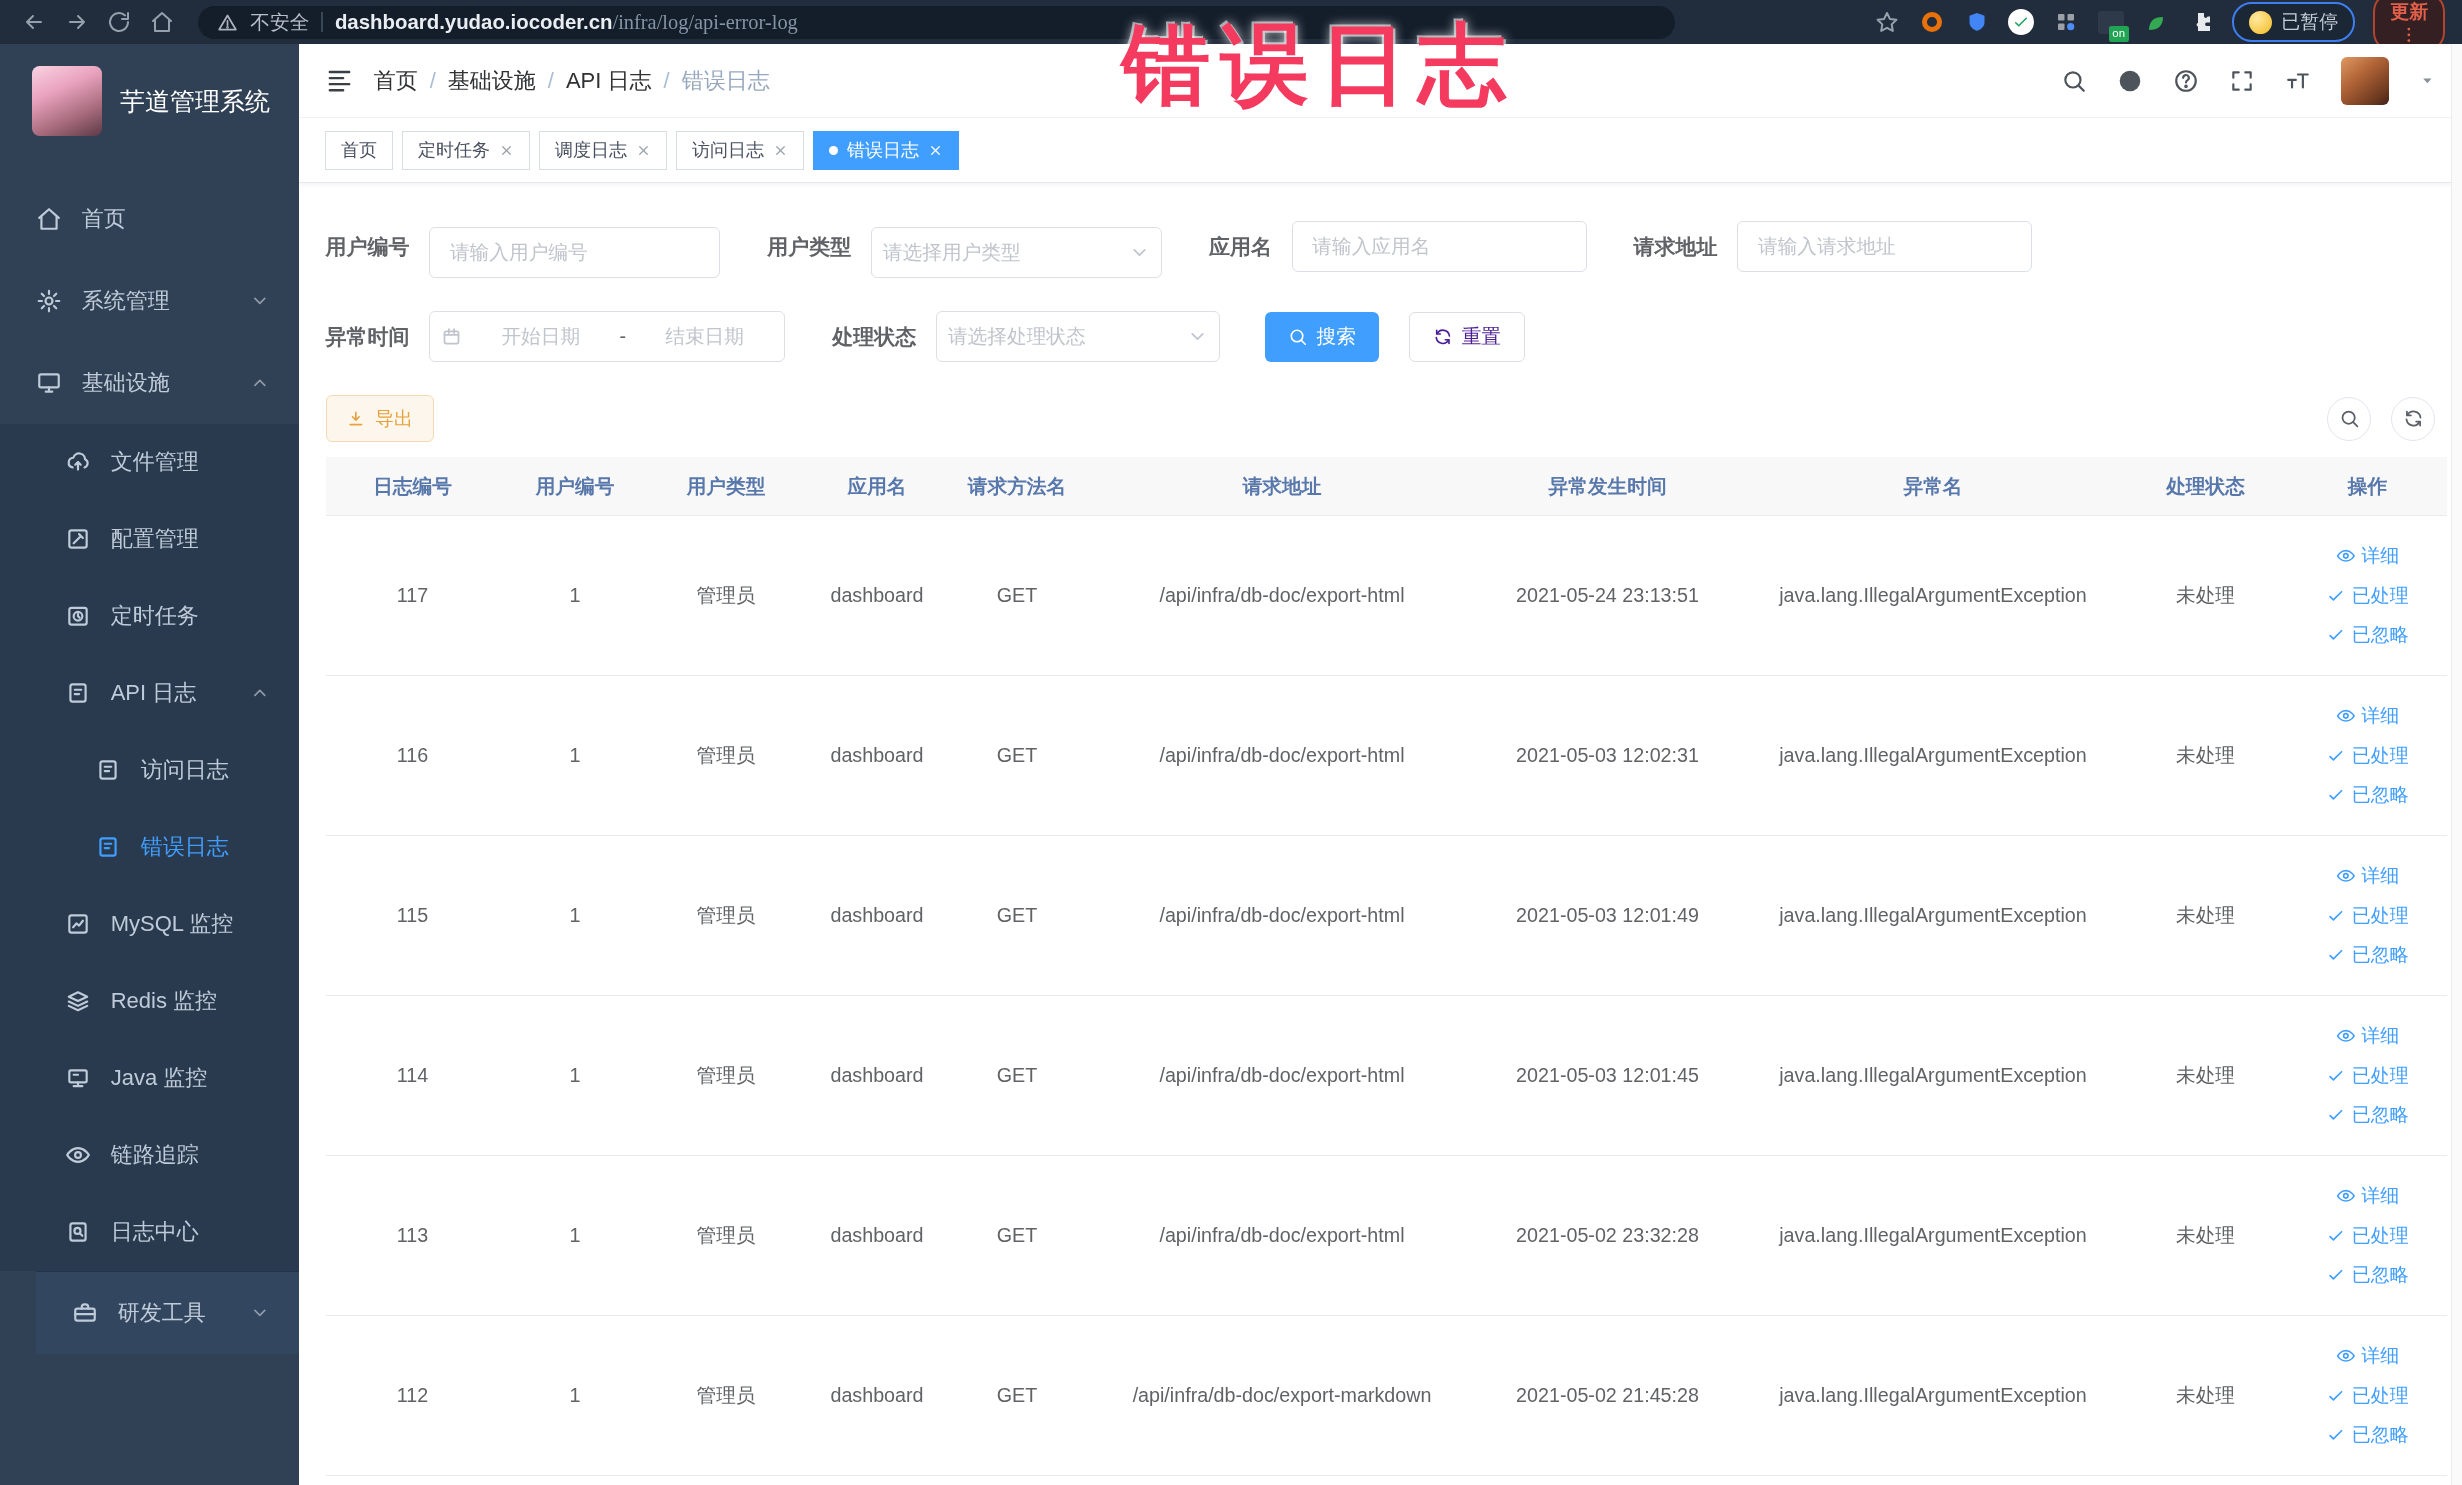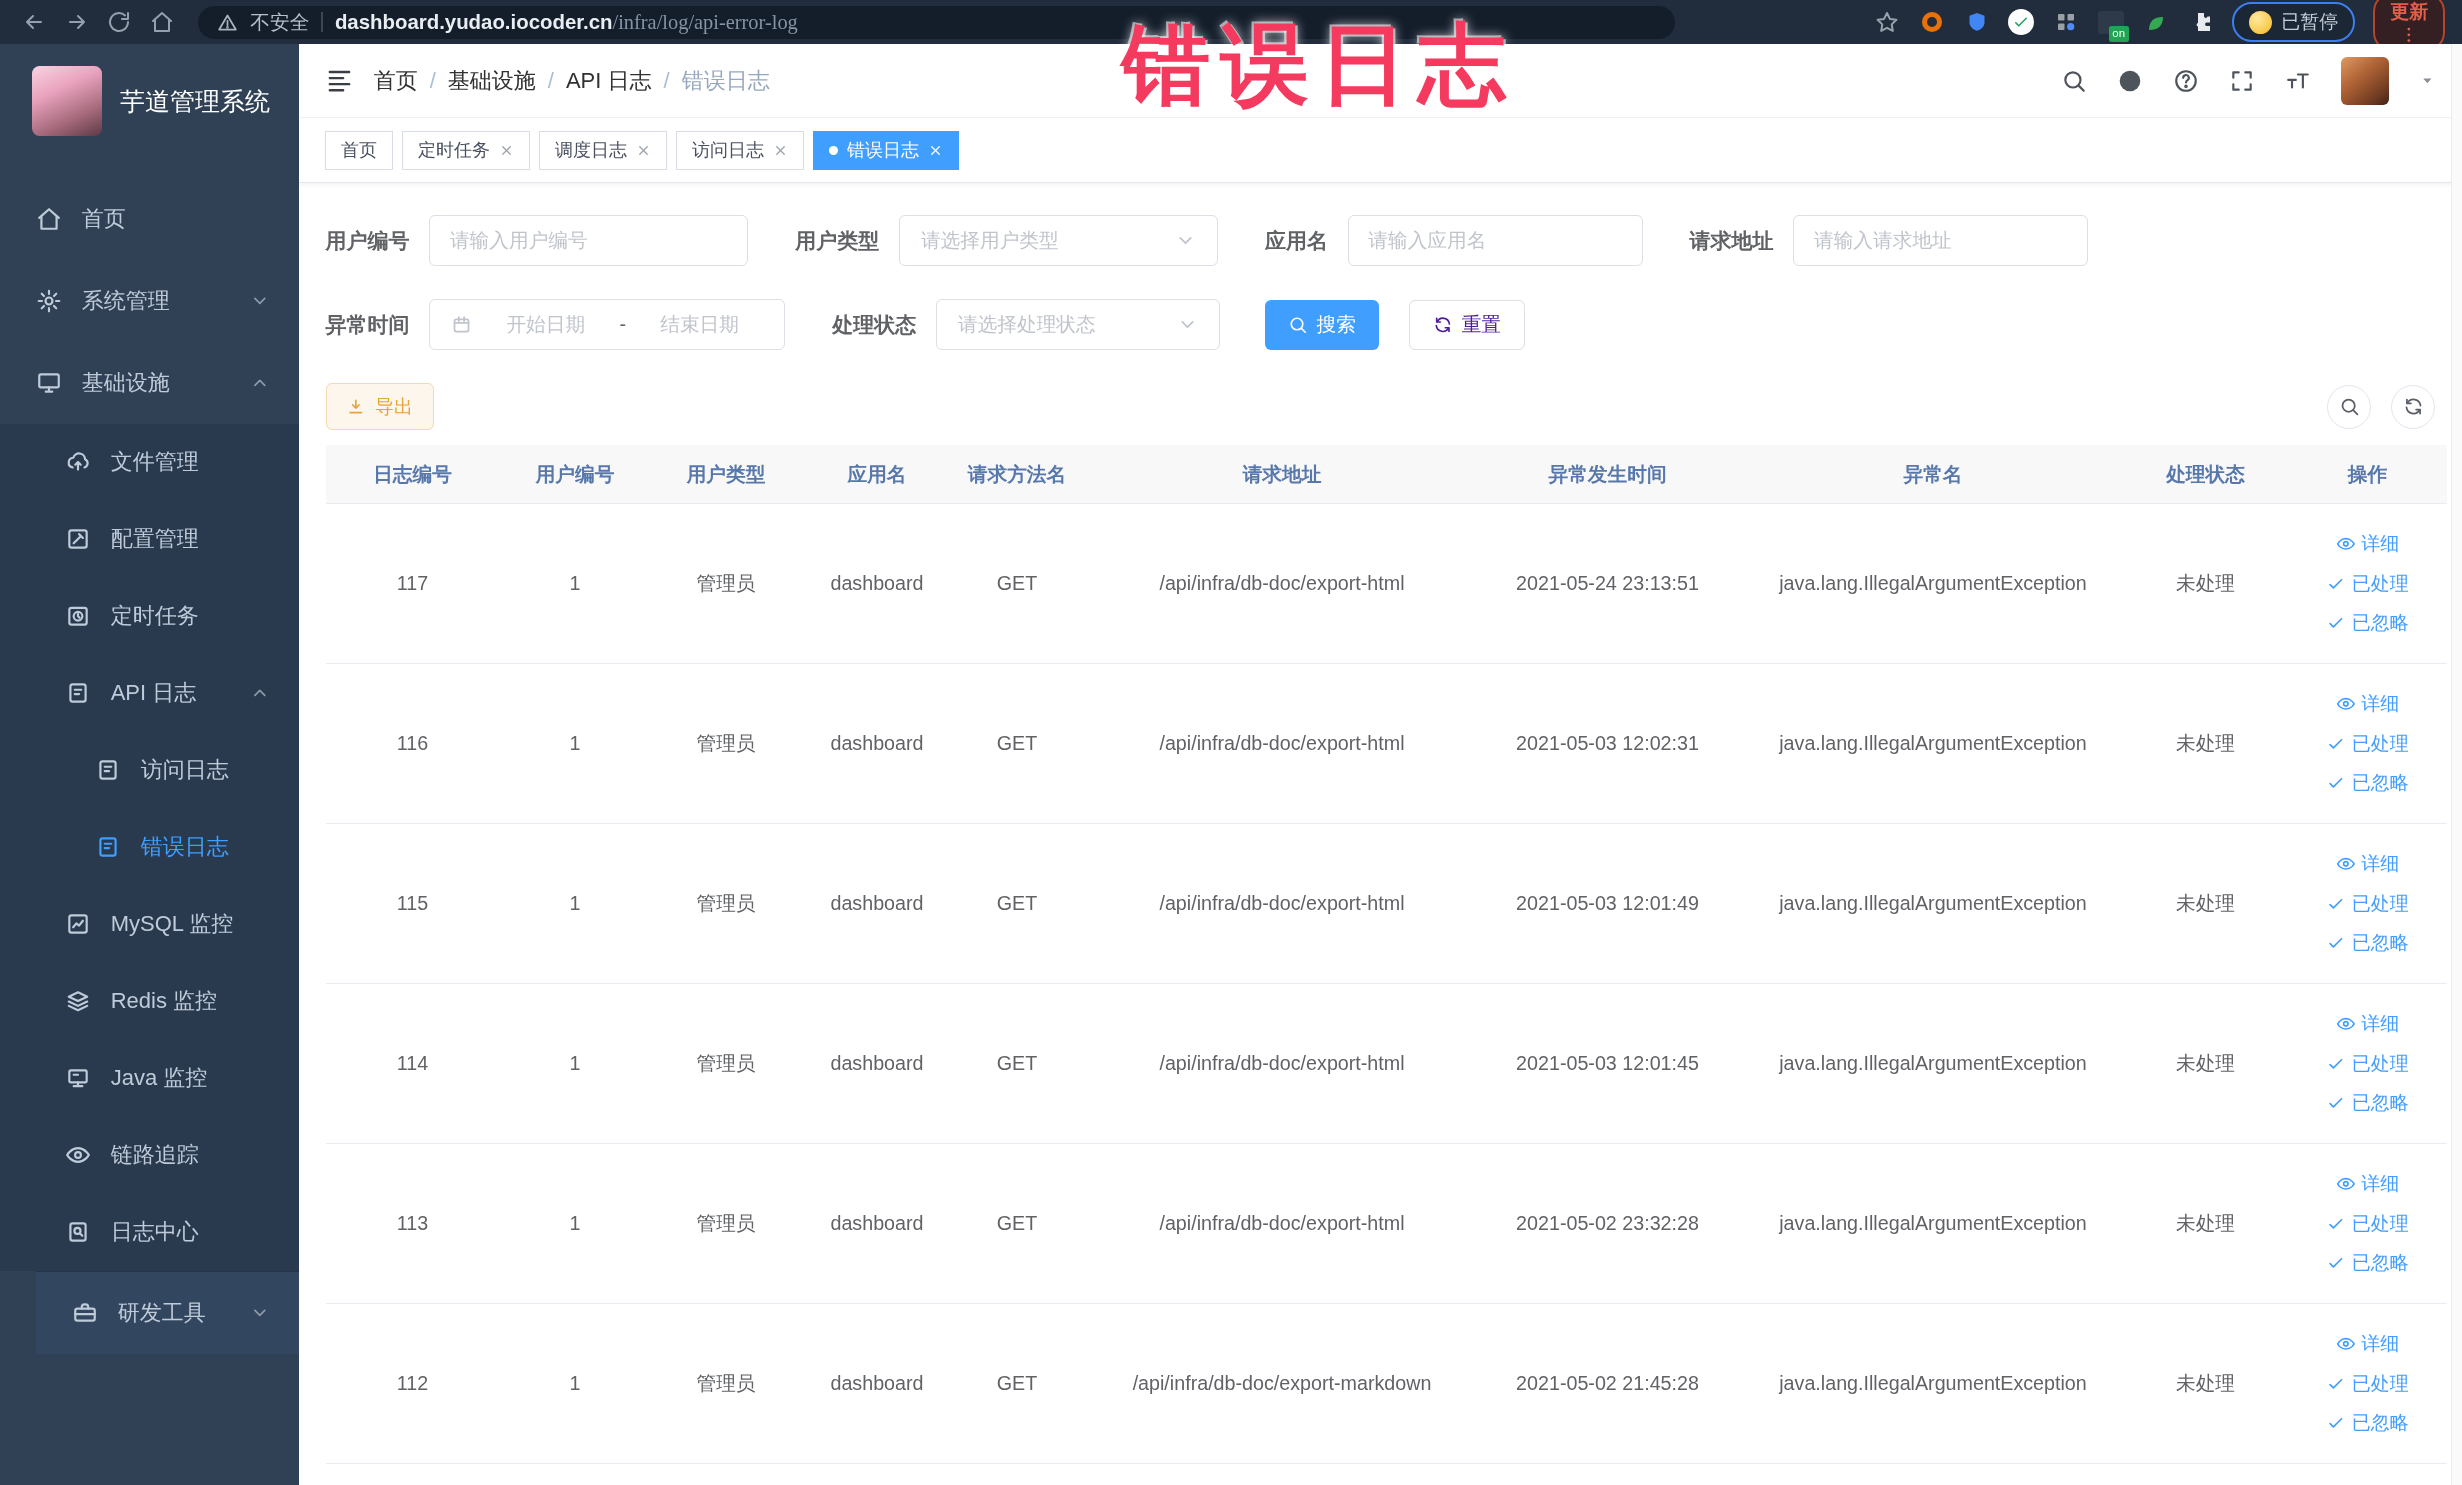--- a/index.html
+++ b/index.html
@@ -85,29 +85,29 @@
   .tag.active .x{color:#fff;}
 
   
   .content{padding:32px 15px 0 26.5px;flex:1;}
   .filter-row{display:flex;align-items:center;margin-bottom:33px;}
   .f-label{font-size:21px;color:#606266;font-weight:600;margin-right:19.7px;white-space:nowrap;}
   .f-group{display:flex;align-items:center;margin-right:47px;}
   input.f-input{box-sizing:border-box;height:51px;border:1.5px solid #dcdfe6;border-radius:6px;padding:0 19.7px;
     font-size:19.7px;color:#606266;outline:none;background:#fff;font-family:inherit;}
   input.f-input::placeholder{color:#c0c4cc;}
-  .f-box{box-sizing:border-box;height:51px;border:1.5px solid #dcdfe6;border-radius:6px;padding:0 21px;
+  .f-box{box-sizing:border-box;height:51px;border:1.5px solid #dcdfe6;border-radius:6px;padding:0 11px;
     display:flex;align-items:center;gap:10px;font-size:19.7px;color:#c0c4cc;background:#fff;cursor:pointer;}
   .f-box .ph{white-space:nowrap;}
   .select{justify-content:space-between;}
   .sel-ic{color:#c0c4cc;}
   .date-range .ph{flex:1;text-align:center;}
   .date-range .sep{flex:0 0 auto;color:#606266;}
   .date-range .ic{color:#c0c4cc;}
-  .w385{width:319px;} .w390{width:295px;} .w470{width:356px;} .w375{width:284px;}
+  .w385{width:291px;margin-top:12px;} .w390{width:295px;} .w470{width:356px;} .w375{width:284px;}
   .btn{height:50px;box-sizing:border-box;border-radius:6px;display:inline-flex;align-items:center;gap:9px;
     font-size:19.7px;border:none;cursor:pointer;padding:0 23px;font-family:inherit;}
   .btn.primary{background:#409eff;color:#fff;margin-left:45px;}
   .btn.plain{background:#fff;color:#4c1d95;border:1.5px solid #dcdfe6;margin-left:30px;}
   .btn svg{width:19.7px;height:19.7px;}
   .btn.export{height:47px;background:#fdf6ec;border:1.5px solid #f5dab1;color:#e6a23c;font-size:19px;padding:0 19.7px;}
   .toolbar-row{display:flex;align-items:center;justify-content:space-between;margin-bottom:15px;}
   .circle-btns{display:flex;gap:19.7px;margin-right:12px;}
   .circle-btn{width:44px;height:44px;border-radius:50%;border:1.5px solid #e2e6ee;background:#fff;color:#5a5e66;
     display:flex;align-items:center;justify-content:center;cursor:pointer;}

